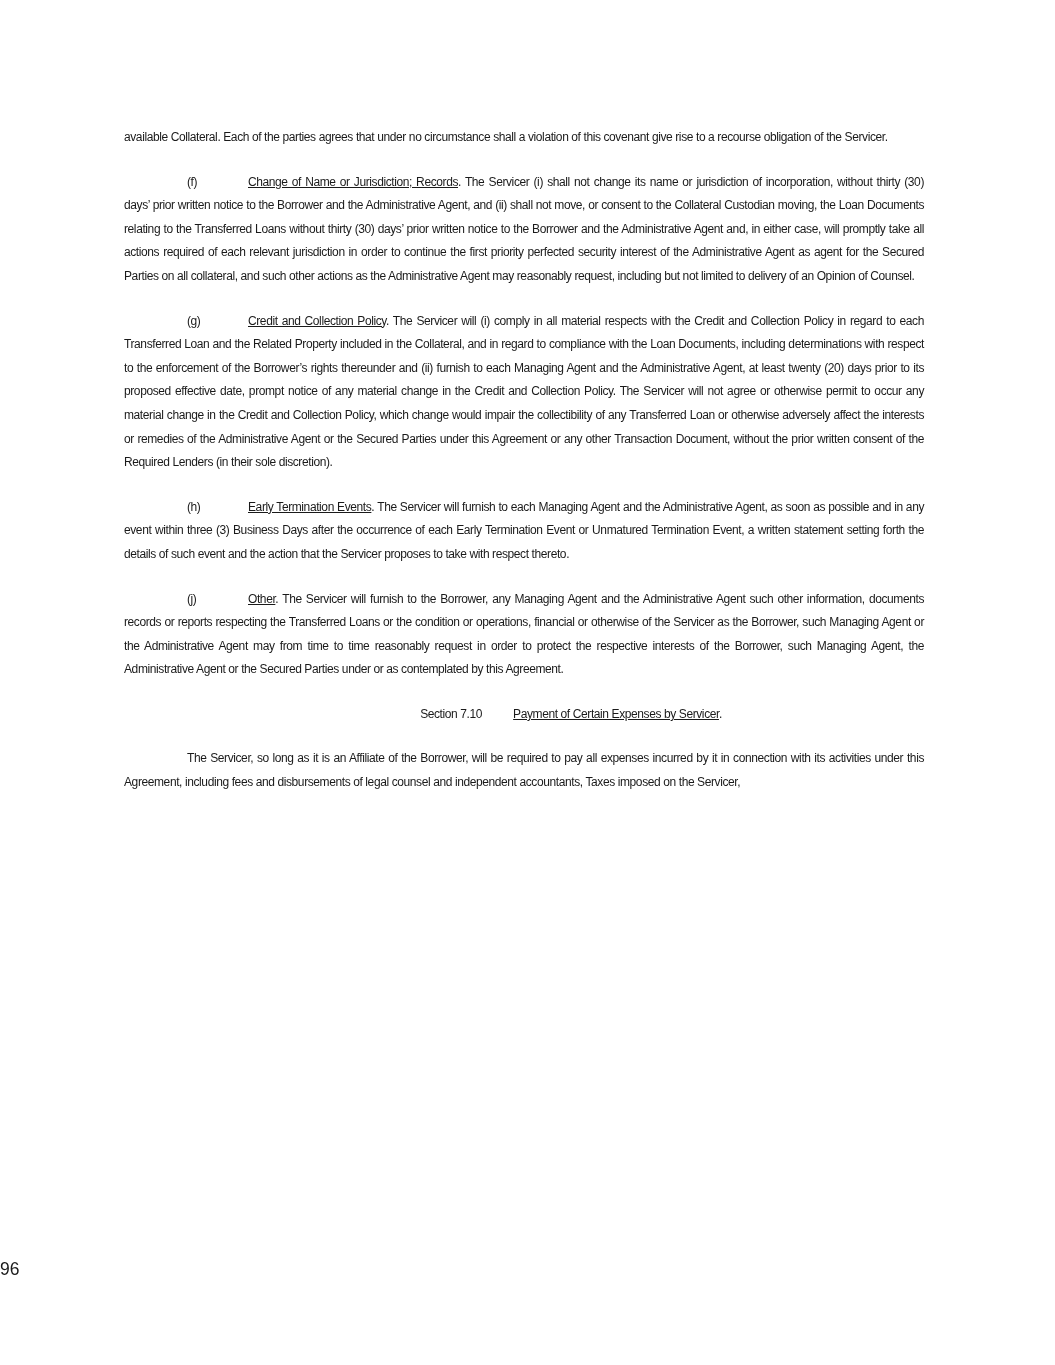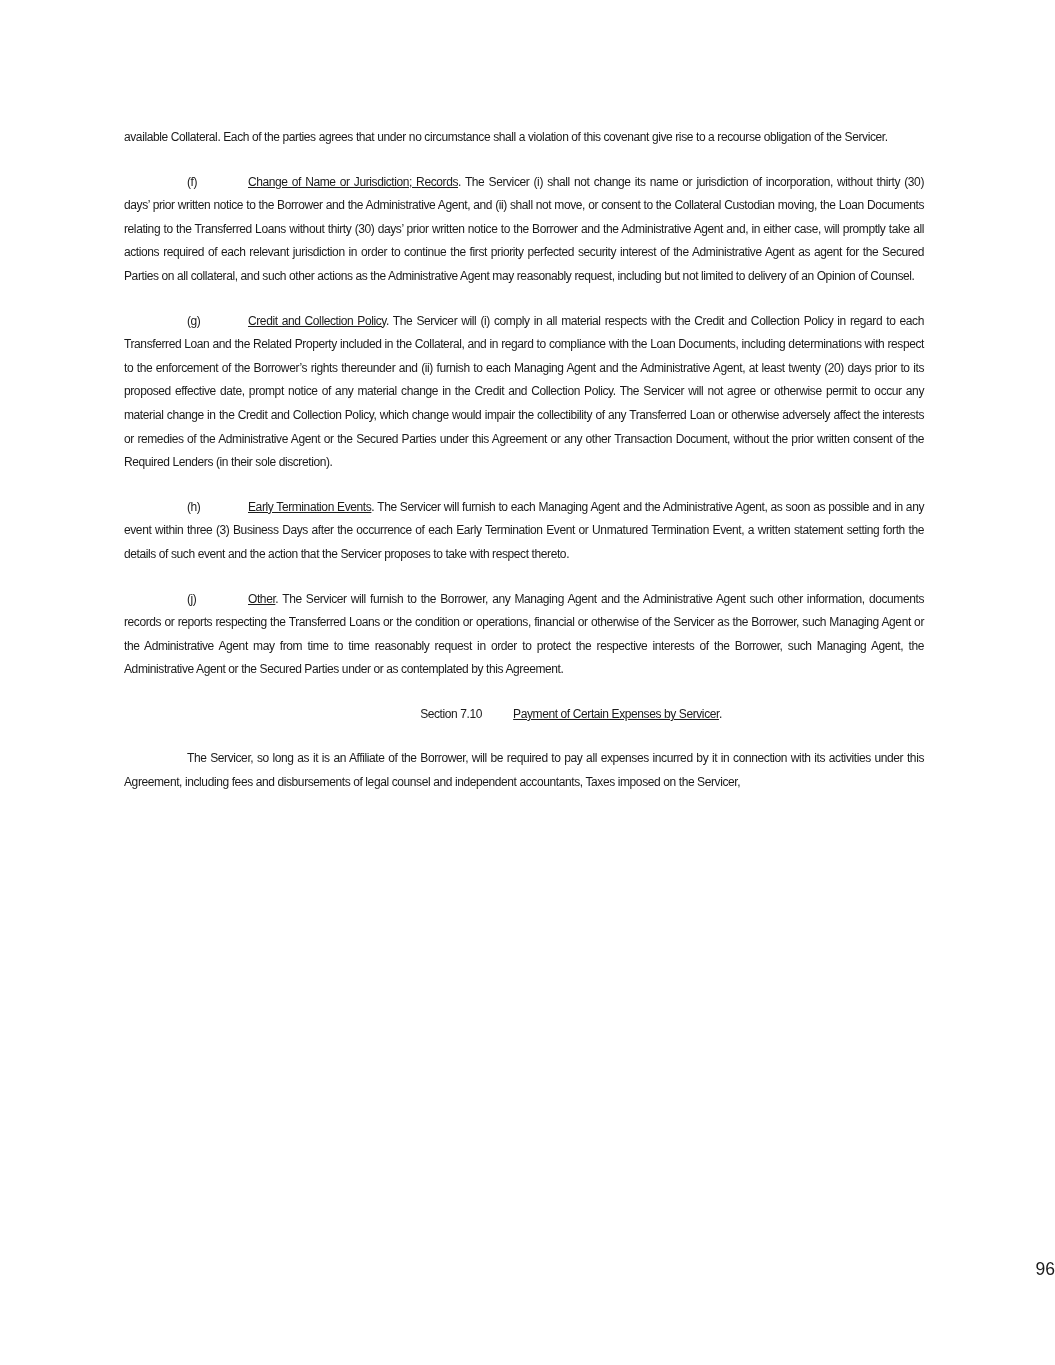--- a/index.html
+++ b/index.html
@@ -10,21 +10,21 @@
     line-height: 23.6px; color: #1a1a1a; text-align: justify;
     letter-spacing: -0.4px;
   }
   p { margin: 0 0 21px 0; }
   .indent { text-indent: 63px; }
   .num { display: inline-block; width: 61px; text-indent: 0; }
   u { text-decoration: underline; }
   .section-head { margin-left: 63px; text-align: center; }
   .section-head .snum { display: inline-block; width: 124px; }
   .page-number {
-    position: absolute; top: 1259px; left: 0; width: 1055px; text-align: right;
+    position: absolute; top: 1259px; left: 0; width: 1055px; text-align: left;
     font-family: "Liberation Sans", sans-serif; font-size: 17.5px; color: #1a1a1a;
   }
 </style>
 </head>
 <body>
 
 <div class="page">
   <p>available Collateral.  Each of the parties agrees that under no circumstance shall a violation of this covenant give rise to a recourse obligation of the Servicer.</p>
 
   <p class="indent"><span class="num">(f)</span><u>Change of Name or Jurisdiction; Records</u><span>.  The Servicer (i) shall not change its name or jurisdiction of incorporation, without thirty (30) days’ prior written notice to the Borrower and the Administrative Agent, and (ii) shall not move, or consent to the Collateral Custodian moving, the Loan Documents relating to the Transferred Loans without thirty (30) days’ prior written notice to the Borrower and the Administrative Agent and, in either case, will promptly take all actions required of each relevant jurisdiction in order to continue the first priority perfected security interest of the Administrative Agent as agent for the Secured Parties on all collateral, and such other actions as the Administrative Agent may reasonably request, including but not limited to delivery of an Opinion of Counsel.</span></p>

